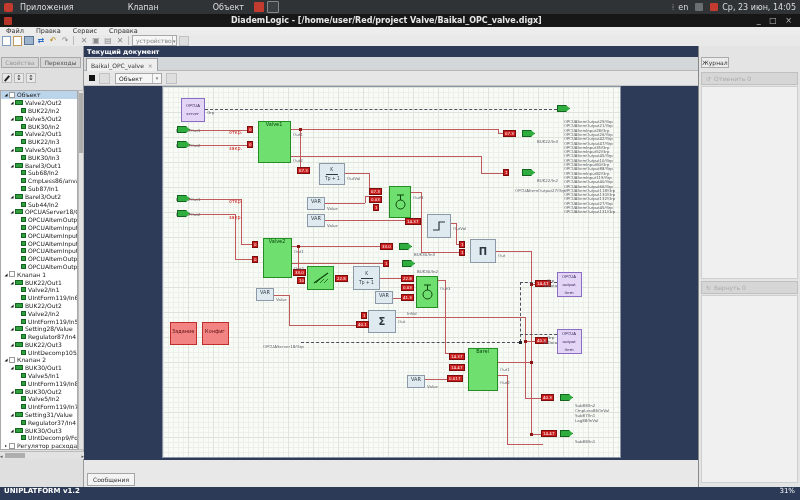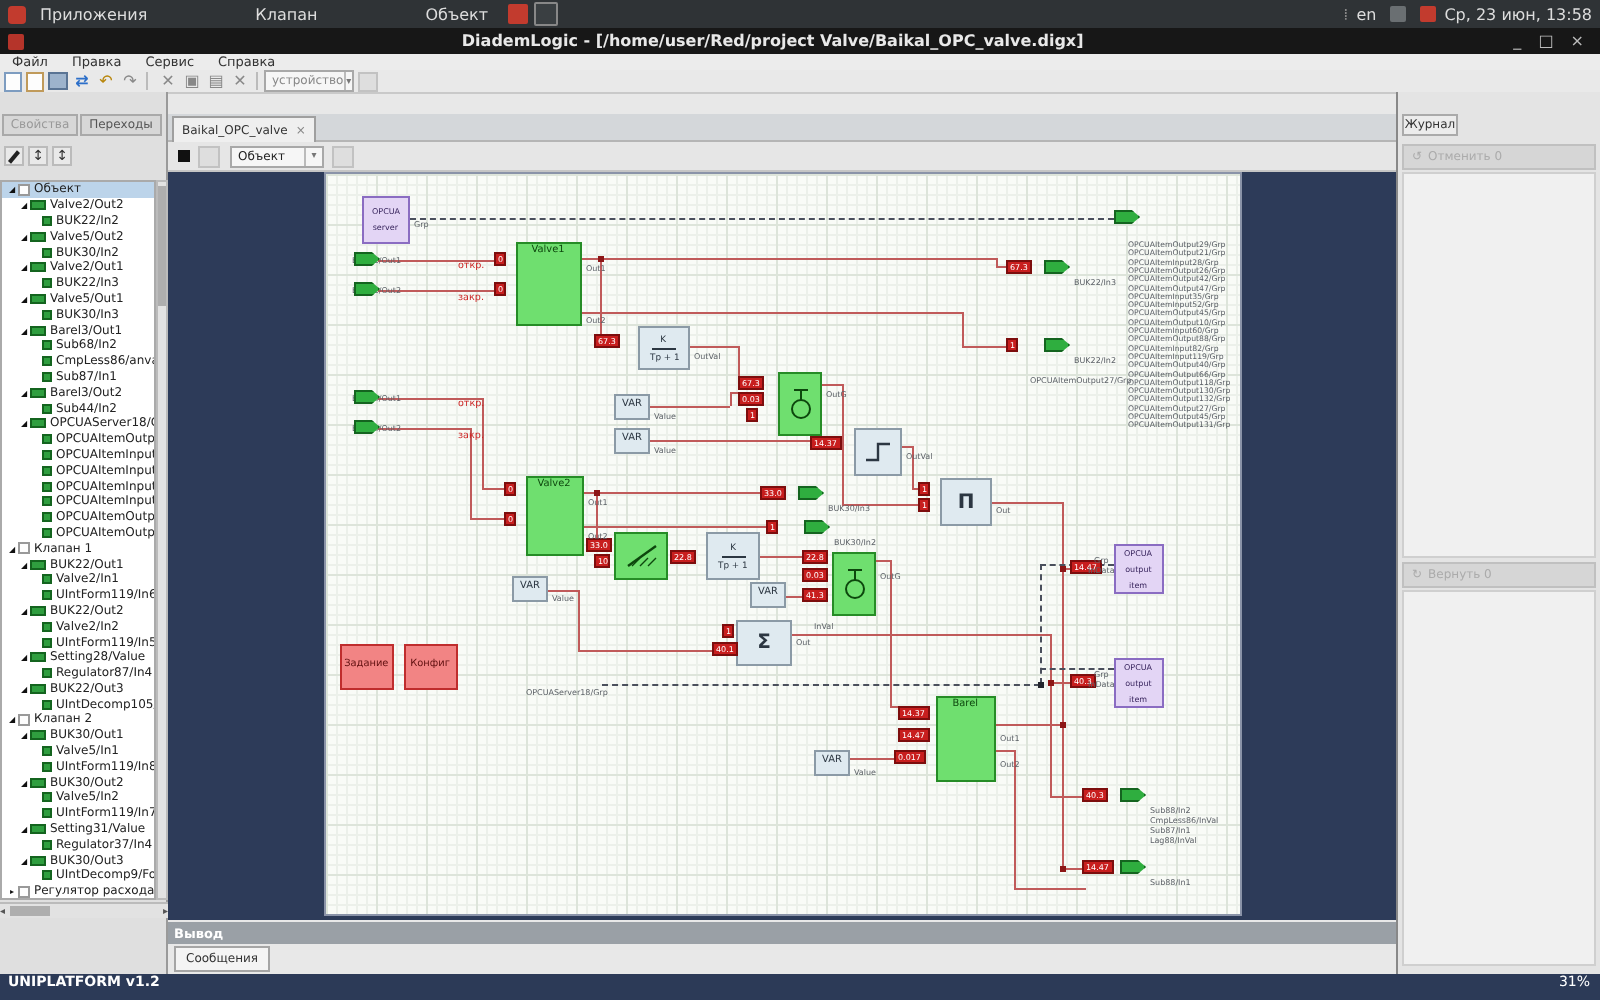--- a/index.html
+++ b/index.html
@@ -136,21 +136,21 @@
         <div class="dmenu">Клапан</div>
         <div class="dmenu">Объект</div>
       </div>
     <span class="mini-ico" style="background:#c23b2e;"></span>
     <span class="mini-ico" style="background:#3a3f42;border:1px solid #888;"></span>
     <div id="db-right">
       <span style="color:#888;">⁞</span>
       <span>en</span>
       <span class="mini-ico" style="background:#6a6f72;width:8px;height:8px;"></span>
       <span class="mini-ico" style="background:#c23b2e;width:8px;height:8px;"></span>
-      <span>Ср, 23 июн, 13:58</span>
+      <span>Ср, 23 июн, 14:05</span>
     </div>
   </div>
 
   <div class="abs" id="title-bar">
     <div class="ticon"></div>
     <div class="ttl">DiademLogic - [/home/user/Red/project Valve/Baikal_OPC_valve.digx]</div>
     <div class="wbtns">
       <span>_</span>
       <span>□</span>
       <span>×</span>
@@ -428,20 +428,21 @@
     <div id="tree-vscroll">
         <div id="tree-vthumb"></div>
       </div>
     <div id="tree-hscroll">
       <span>◂</span>
       <div id="tree-hthumb" style="margin-right:auto;margin-left:2px;"></div>
       <span>▸</span>
     </div>
   </div>
 
+  <div class="phead navy abs" id="doc-header">Текущий документ</div>
   <div class="abs" id="doc-tabs">
     <div id="doc-tab">
       <span>Baikal_OPC_valve</span>
         <span class="x">×</span>
     </div>
   </div>
   <div class="abs" id="doc-toolbar">
     <div id="stop-ico"></div>
     <div class="gico"></div>
     <div class="combo" style="width:42px;margin-left:5px;color:#222;">
@@ -791,21 +792,20 @@
       <span>Отменить 0</span>
     </div>
     <div class="rlist" style="top:40px;height:193px;"></div>
     <div class="rsect" style="top:235px;">
       <span>↻</span>
       <span>Вернуть 0</span>
     </div>
     <div class="rlist" style="top:249px;height:188px;"></div>
   </div>
 
-  <div class="phead gray abs" id="out-header">Вывод</div>
   <div class="abs" id="out-tabs">
     <div id="out-tab">Сообщения</div>
   </div>
 
   <div class="abs" id="status-bar">
     <span class="l">UNIPLATFORM v1.2</span>
     <span class="r">31%</span>
   </div>
 </div>
 

